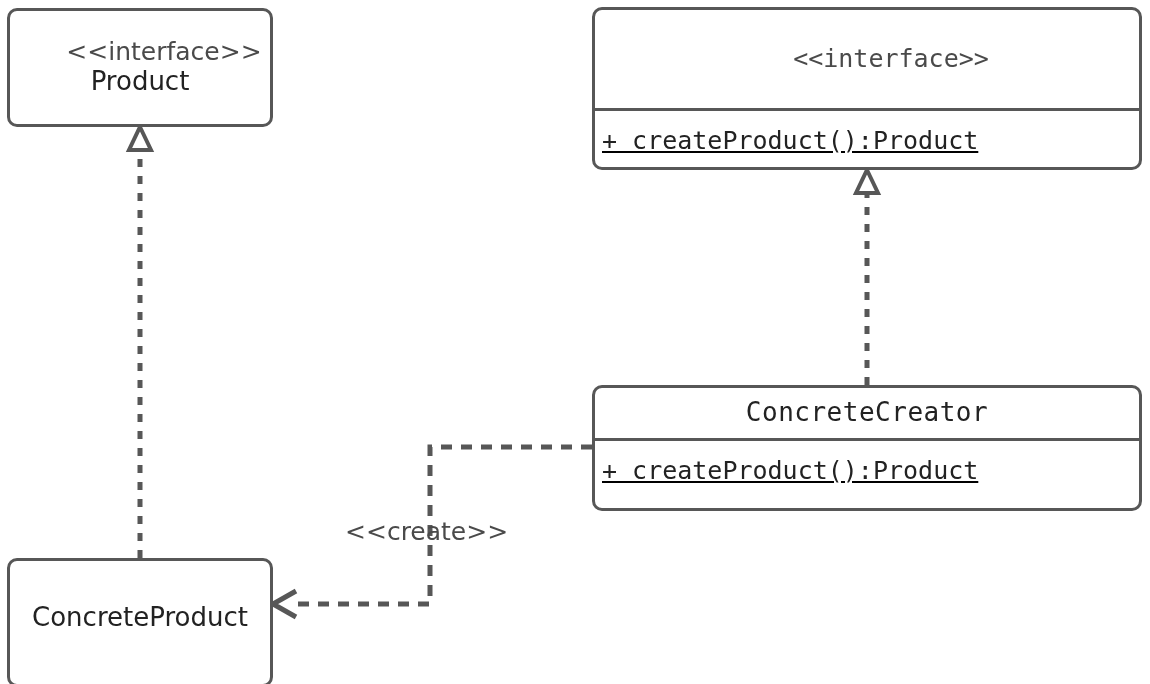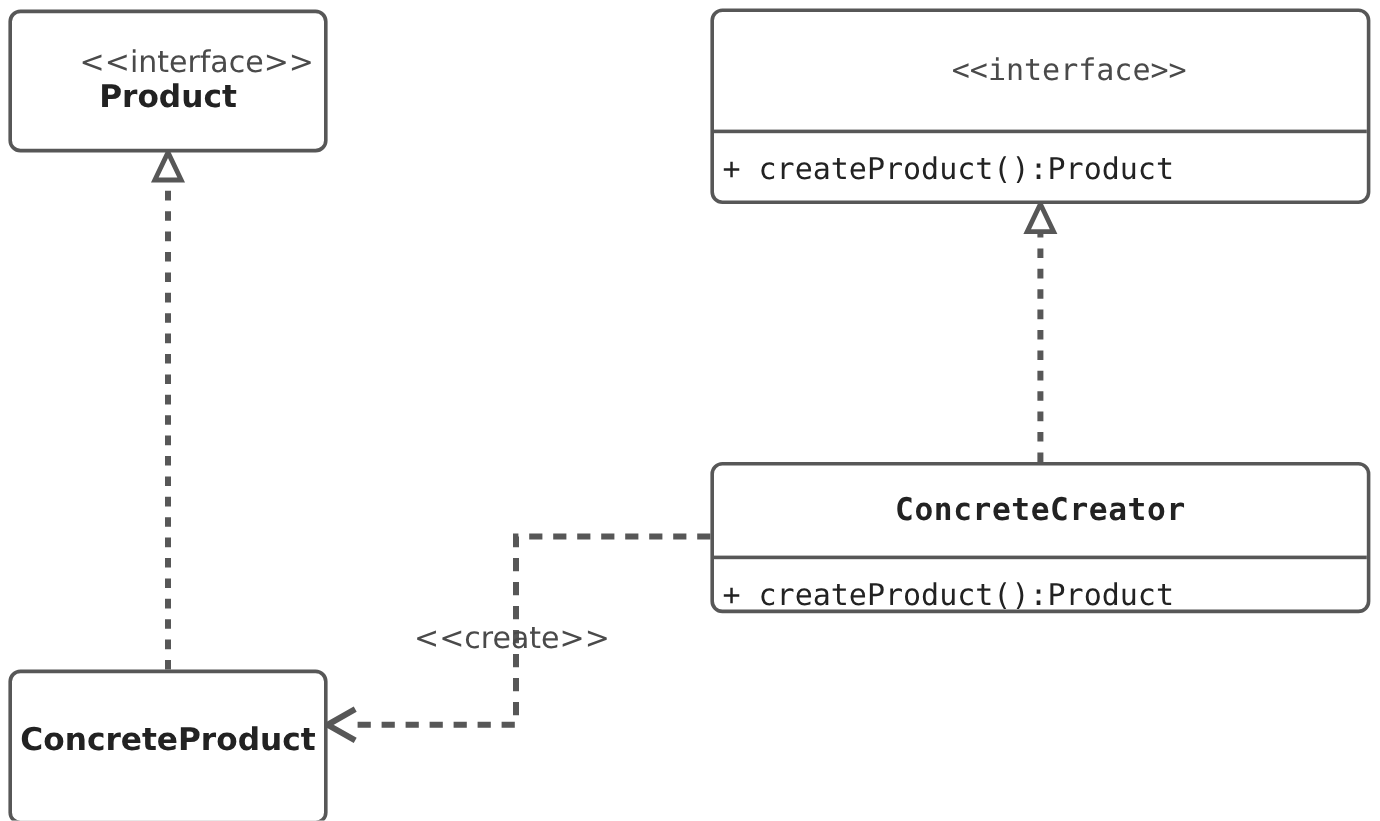--- a/index.html
+++ b/index.html
@@ -40,37 +40,38 @@
     align-items: center;
     justify-content: center;
   }
   .uml-compartment.divided {
     border-bottom: 3px solid #575757;
   }
   .uml-compartment.ops {
     align-items: flex-start;
     justify-content: center;
     padding-left: 7px;
+    text-decoration: underline;
   }
   .stereotype {
     color: #4a4a4a;
     font-family: "DejaVu Sans", sans-serif;
     font-size: 25px;
     line-height: 1.15;
     letter-spacing: 0px;
     white-space: pre;
     margin-left: 48px;
   }
   .stereotype.mono {
     font-family: "DejaVu Sans Mono", monospace;
     font-size: 25px;
   }
   .class-name {
     color: #222222;
-    font-weight: bold;
+    font-weight: normal;
     font-family: "DejaVu Sans", sans-serif;
     font-size: 26px;
     line-height: 1.2;
     white-space: pre;
     text-align: right;
   }
   .class-name.mono {
     font-family: "DejaVu Sans Mono", monospace;
     font-size: 26px;
     letter-spacing: 0.5px;
@@ -124,21 +125,21 @@
   <div class="uml-class" style="left:592px; top:7px; width:550px; height:163px;">
     <div class="uml-compartment divided" style="height:101px;">
       <div class="stereotype mono">&lt;&lt;interface&gt;&gt;</div>
     </div>
     <div class="uml-compartment ops" style="height:59px;">
       <div class="operation">+ createProduct():Product</div>
     </div>
   </div>
 
   <div class="uml-class" style="left:592px; top:385px; width:550px; height:126px;">
-    <div class="uml-compartment divided" style="height:78px;">
+    <div class="uml-compartment divided" style="height:53px;">
       <div class="class-name mono">ConcreteCreator</div>
     </div>
     <div class="uml-compartment ops" style="height:60px;">
       <div class="operation">+ createProduct():Product</div>
     </div>
   </div>
 
   <div class="uml-class" style="left:7px; top:558px; width:266px; height:129px;">
     <div class="uml-compartment" style="height:113px;">
       <div class="class-name">ConcreteProduct</div>

